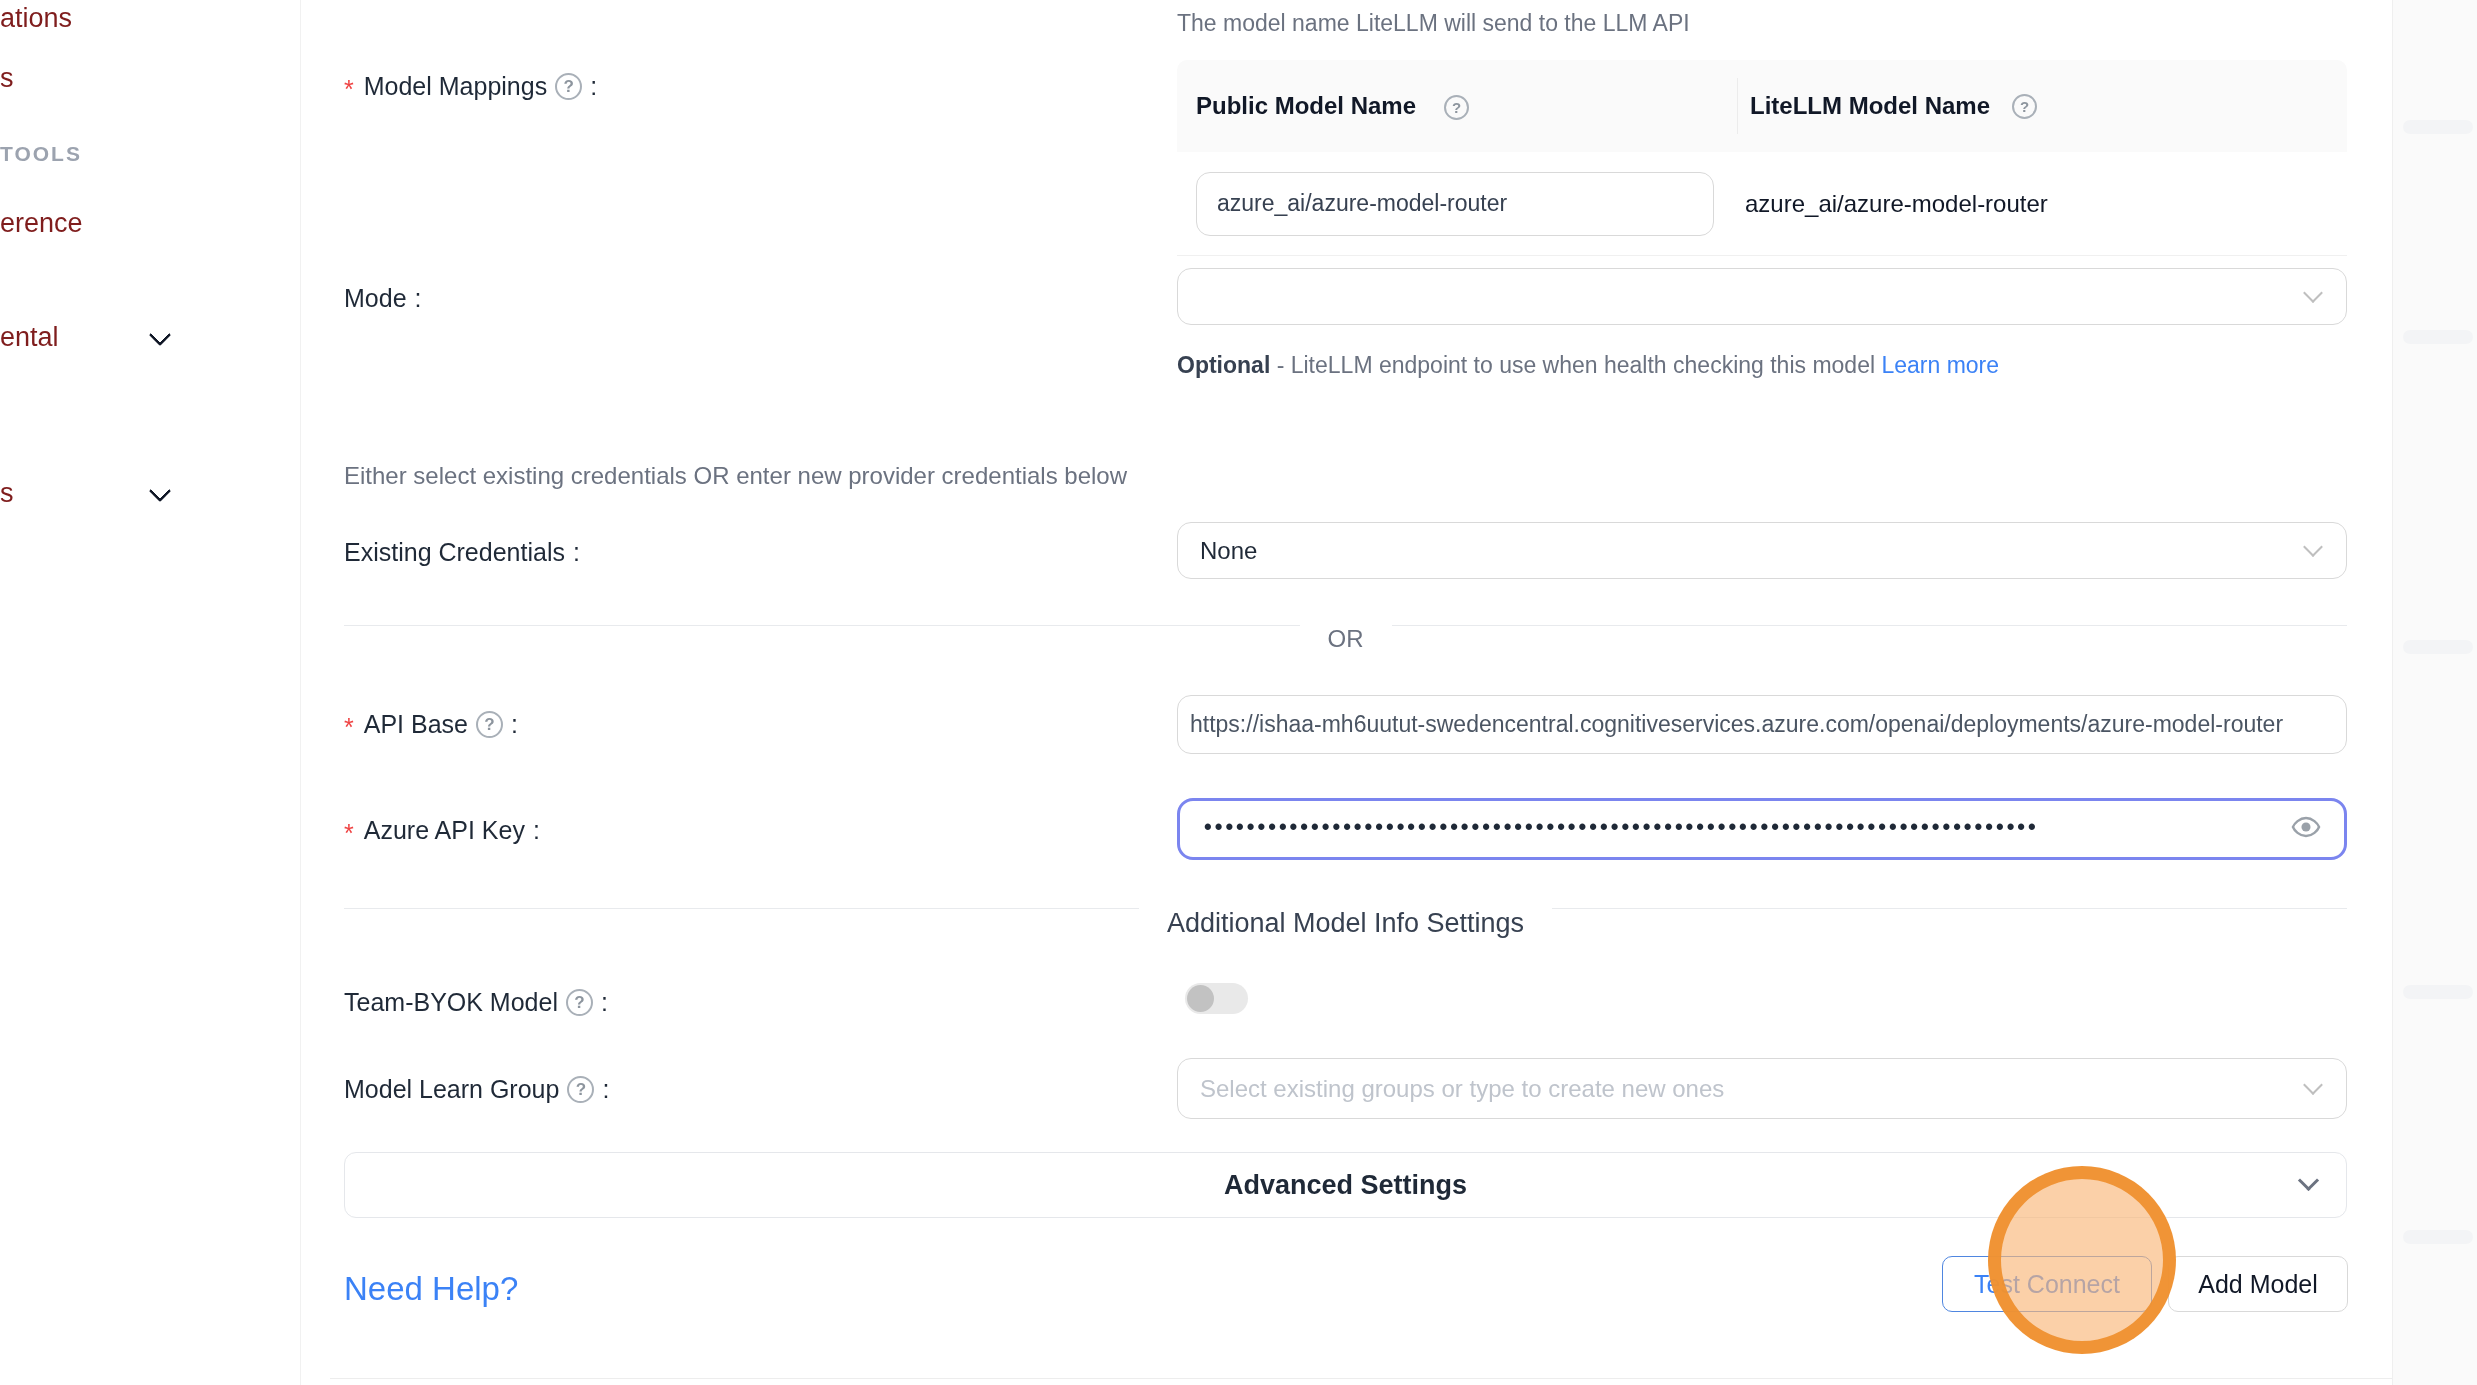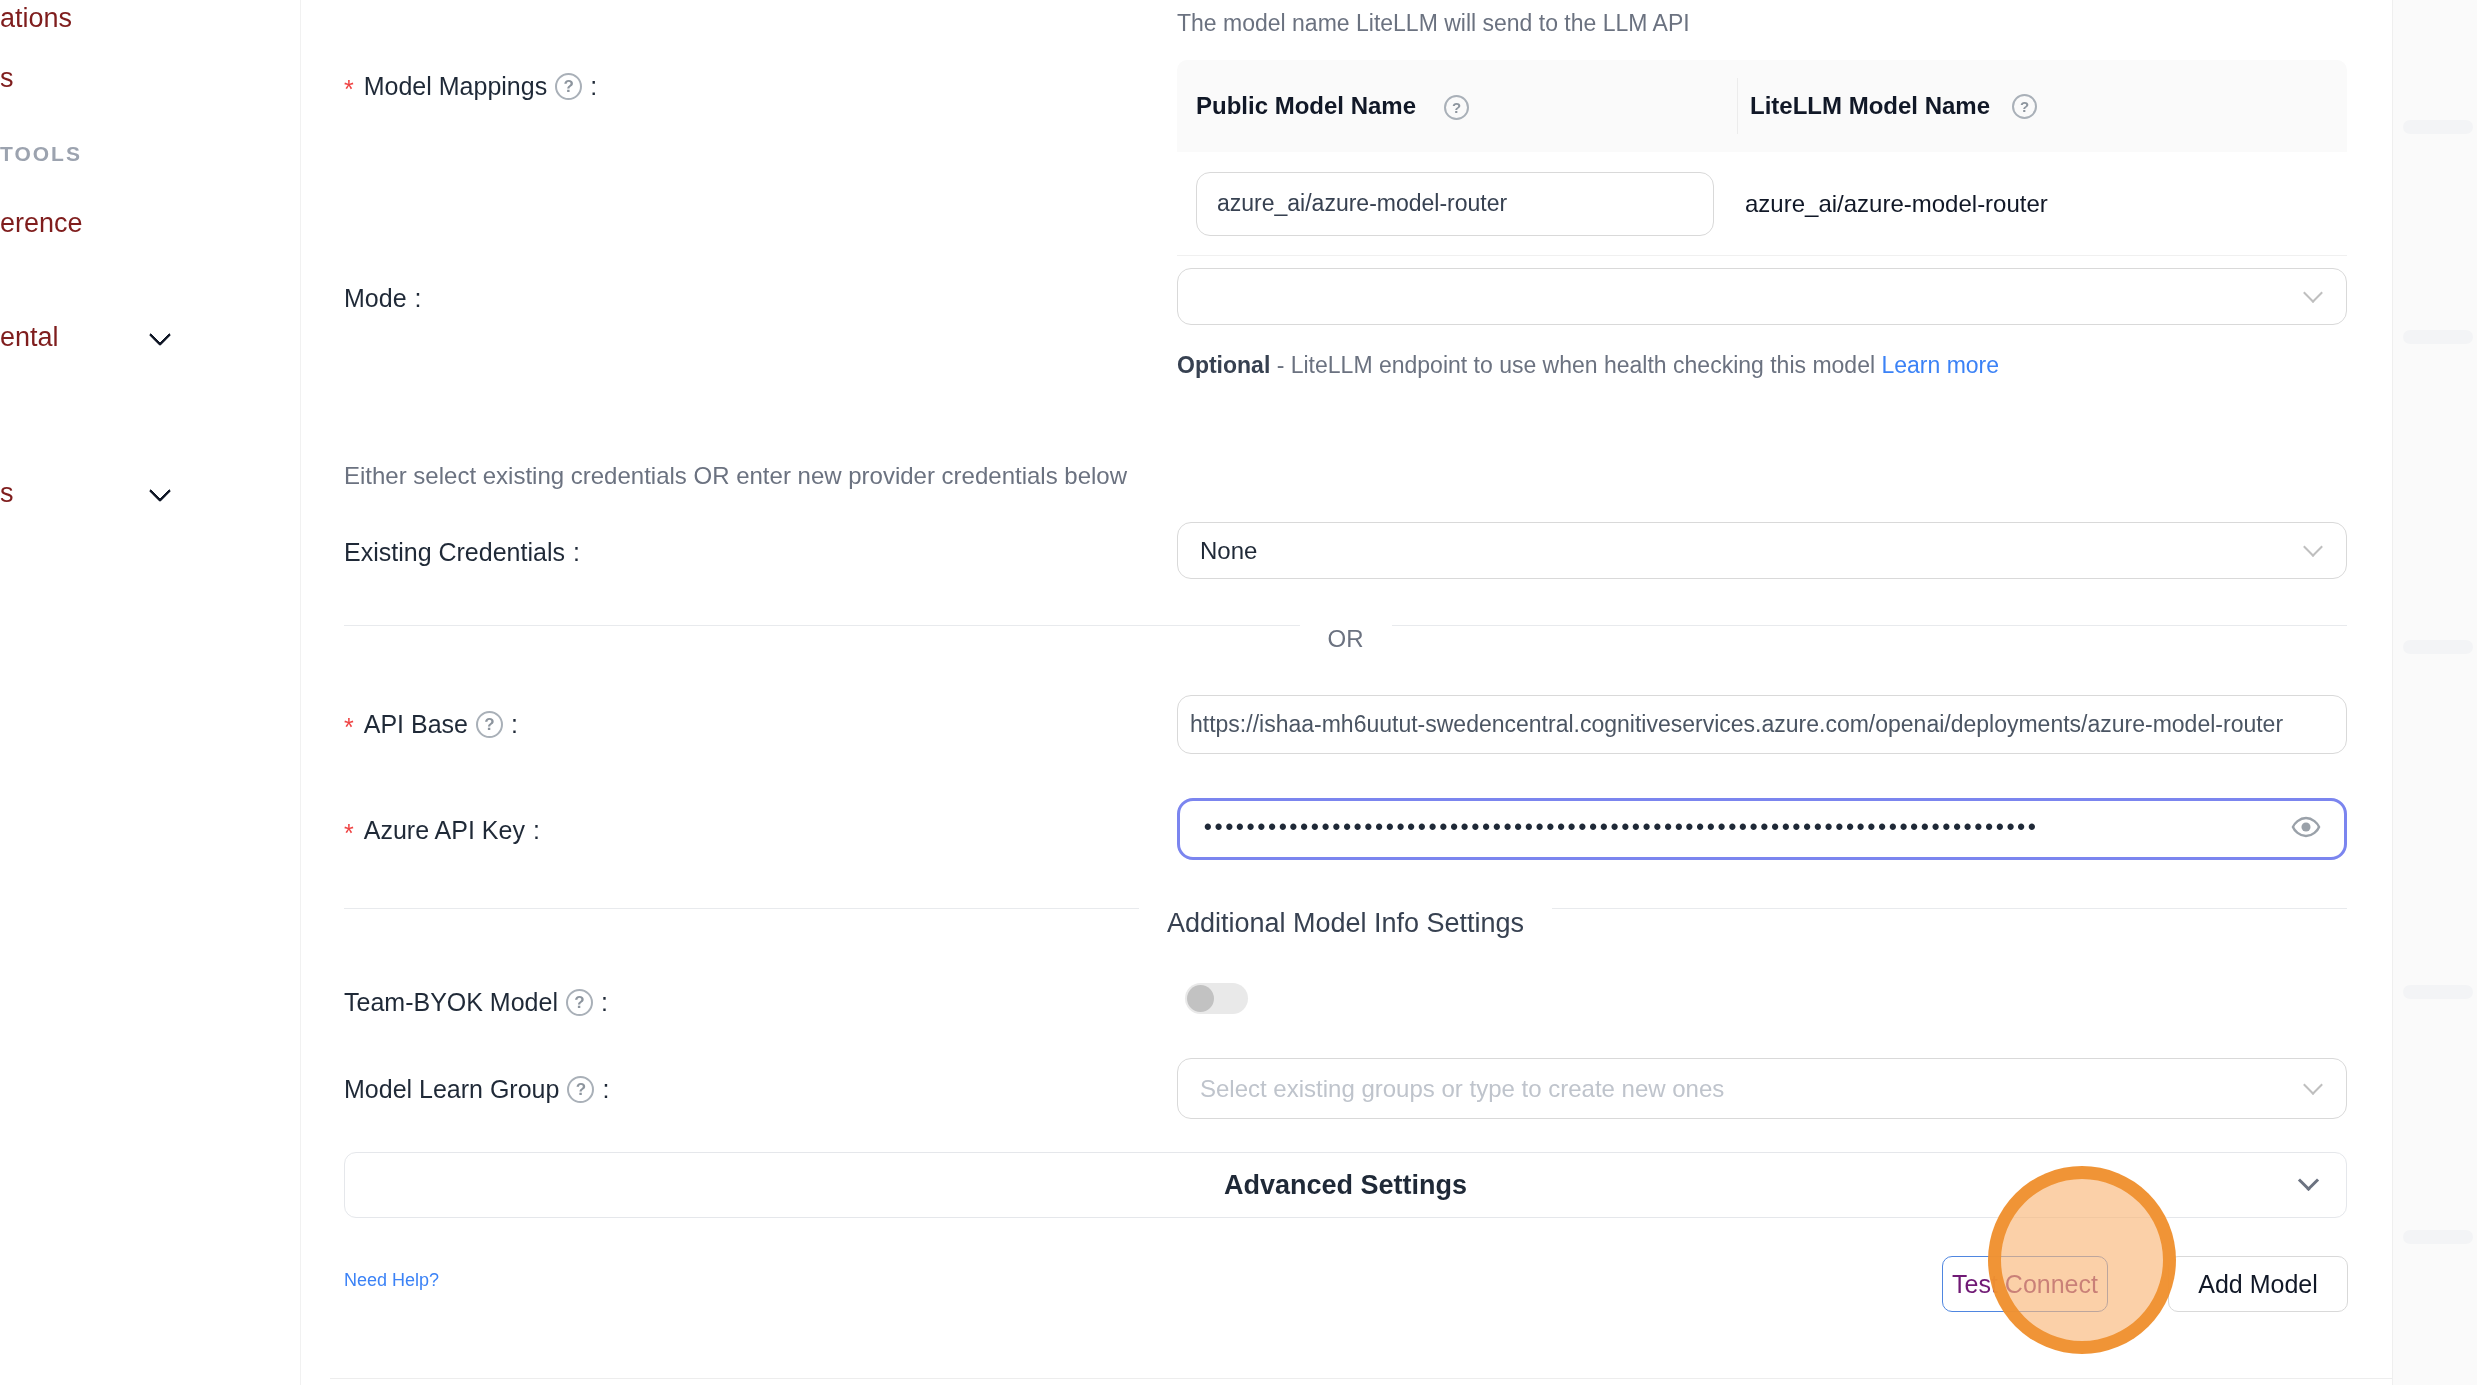--- a/index.html
+++ b/index.html
@@ -47,24 +47,24 @@
   .pw-dots { font-size:22px; letter-spacing:3px; color:#1f2937; font-weight:700; white-space:nowrap; overflow:hidden; transform:translateY(-2px); }
   .eye { position:absolute; right:22px; top:50%; transform:translateY(-50%); }
 
   .toggle { left:1185px; top:983px; width:63px; height:31px; background:#e9e9e9; border-radius:16px; }
   .toggle .knob { position:absolute; left:2px; top:2px; width:27px; height:27px; border-radius:50%; background:#c2c2c2; }
 
   .adv-panel { left:344px; top:1152px; width:2003px; height:66px; border:1.5px solid #e5e7eb; border-radius:12px; background:#fff; display:flex; align-items:center; padding:0 34px;justify-content:center; }
   .adv-title { font-size:27px; font-weight:700; color:#1f2937; }
   .adv-chev { position:absolute; right:30px; top:50%; margin-top:-12px; width:15px; height:15px; border-right:3px solid #6b7280; border-bottom:3px solid #6b7280; transform:rotate(45deg); }
 
-  .link { color:#3b82f6; font-size:18px; }
+  .link { color:#3b82f6; font-size:33px; }
 
   .btn { position:absolute; height:56px; border-radius:10px; display:flex; align-items:center; justify-content:center; font-size:25px; background:#fff; }
-  .btn-test { left:1942px; top:1256px; width:166px; border:1.5px solid #4f86e0; color:#701a75; }
+  .btn-test { left:1942px; top:1256px; width:210px; border:1.5px solid #4f86e0; color:#3b82f6; }
   .btn-add { left:2168px; top:1256px; width:180px; border:1.5px solid #d9d9d9; color:#111827; }
 
   .click-ring { left:1988px; top:1166px; width:188px; height:188px; border-radius:50%;
                 border:13px solid rgba(239,143,45,0.92); background:rgba(249,183,122,0.65); z-index:30; }
 
   .modal-bottom { left:330px; top:1378px; width:2062px; height:0; border-top:1.5px solid #ededed; }
 
   .optional-note { left:1177px; top:345px; width:845px; font-size:23px; line-height:40px; color:#6b7280; }
   .optional-note b { color:#374151; font-weight:700; }
 </style>

